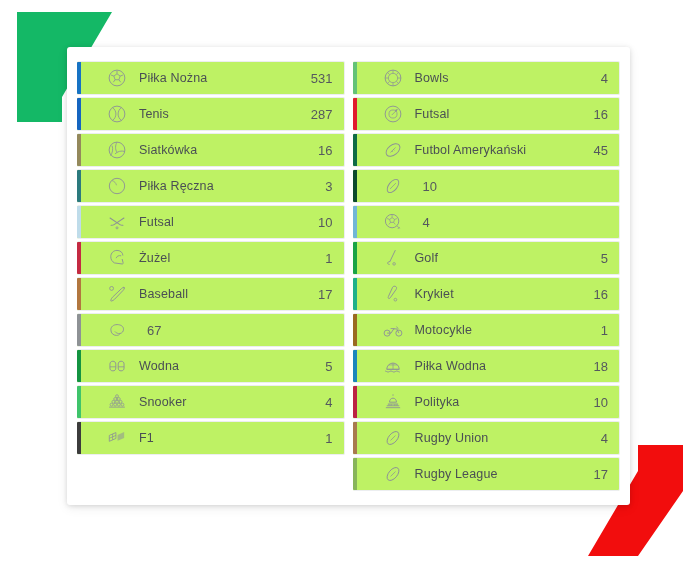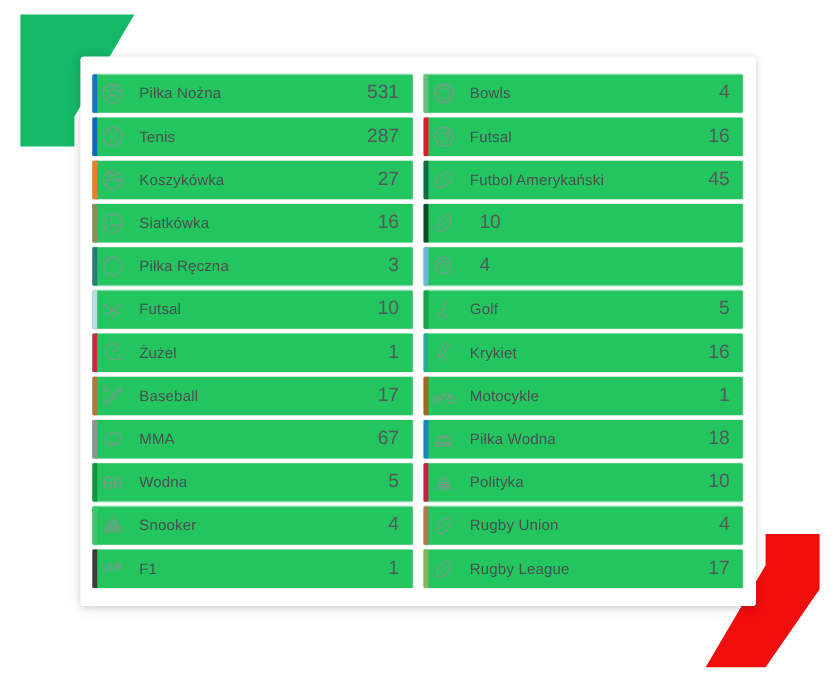--- a/index.html
+++ b/index.html
@@ -55,28 +55,28 @@
     display: flex;
     flex-direction: column;
     gap: 2px;
     min-width: 0;
   }
 
   
   .row {
     position: relative;
     height: 34px;
-    background: #22c55e;
+    background: #bef264;
     border: 1px solid #eceef0;
     border-left: none;
     border-radius: 2px;
     display: flex;
     align-items: center;
     box-sizing: border-box;
-    padding-left: 6px;
+    padding-left: 29px;
     padding-right: 11px;
   }
   .row .bar {
     position: absolute;
     left: 0;
     top: 0;
     bottom: 0;
     width: 4px;
     border-radius: 1px 0 0 1px;
   }
@@ -95,21 +95,21 @@
     flex: 1 1 auto;
     font-size: 12.5px;
     color: #4a4f54;
     letter-spacing: 0.15px;
     white-space: nowrap;
     overflow: hidden;
     text-overflow: ellipsis;
   }
   .row .count {
     flex: 0 0 auto;
-    font-size: 16px;
+    font-size: 13px;
     color: #55595e;
     text-align: right;
     padding-left: 8px;
   }
 </style>
 </head>
 <body>
 
 <div class="deco deco-green">
   <svg viewBox="0 0 130 135" width="130" height="135" aria-hidden="true">
@@ -147,33 +147,20 @@
             <g id="ic-tennis-ball-icon">
       <circle cx="12" cy="12" r="8.6" fill="none" stroke="currentColor" stroke-width="1"></circle>
       <path d="M7.2 4.9c2.3 1.9 3.6 4.3 3.6 7.1s-1.3 5.2-3.6 7.1M16.8 4.9c-2.3 1.9-3.6 4.3-3.6 7.1s1.3 5.2 3.6 7.1" fill="none" stroke="currentColor" stroke-width="0.9"></path>
     </g>
           </svg>
         </span>
         <span class="label">Tenis</span>
         <span class="count">287</span>
       </div>
       <div class="row">
-        <span class="bar" style="background: rgb(240, 125, 34);"></span>
-        <span class="icon">
-          <svg viewBox="0 0 24 24">
-            <g id="ic-basketball-icon">
-      <circle cx="12" cy="12" r="8.6" fill="none" stroke="currentColor" stroke-width="1"></circle>
-      <path d="M3.5 12h17M6 6a12 12 0 0 1 12 12M18 6a12 12 0 0 0-12 12" fill="none" stroke="currentColor" stroke-width="0.9"></path>
-    </g>
-          </svg>
-        </span>
-        <span class="label">Koszykówka</span>
-        <span class="count">27</span>
-      </div>
-      <div class="row">
         <span class="bar" style="background: rgb(148, 137, 92);"></span>
         <span class="icon">
           <svg viewBox="0 0 24 24">
             <g id="ic-volleyball-icon">
       <circle cx="12" cy="12" r="8.6" fill="none" stroke="currentColor" stroke-width="1"></circle>
       <path d="M12 3.4c-2 3.6-2.2 7.6 0 11.5M20.4 13.6c-3.8-1.1-7.6-.2-10.6 2.7M5 18.2C7.1 15 8 11.2 6.6 7.2" fill="none" stroke="currentColor" stroke-width="0.9"></path>
     </g>
           </svg>
         </span>
         <span class="label">Siatkówka</span>
@@ -235,21 +222,20 @@
       <div class="row">
         <span class="bar" style="background: rgb(142, 146, 149);"></span>
         <span class="icon">
           <svg viewBox="0 0 24 24">
             <g id="ic-mma-glove-icon">
       <path d="M5.3 11.7c0-3.3 2.9-5.6 6.8-5.6 4.2 0 7 2 7 5.1 0 2.4-1.4 4-3.7 4.6-.6 1.3-2 2.1-3.9 2.1-3.6 0-6.2-2.4-6.2-6.2z" fill="none" stroke="currentColor" stroke-width="1" stroke-linejoin="round"></path>
       <path d="M15.4 15.8c-2.5.3-4.6-.5-5.8-2.3" fill="none" stroke="currentColor" stroke-width="0.85"></path>
     </g>
           </svg>
         </span>
-        <span class="label">MMA</span>
         <span class="count">67</span>
       </div>
       <div class="row">
         <span class="bar" style="background: rgb(20, 148, 65);"></span>
         <span class="icon">
           <svg viewBox="0 0 24 24">
             <g id="ic-boxing-gloves-icon">
       <path d="M4.3 9.9c0-1.9 1.3-3.1 3.2-3.1s3.2 1.2 3.2 3.1v4.3c0 2-1.2 3.1-3.2 3.1s-3.2-1.1-3.2-3.1z" fill="none" stroke="currentColor" stroke-width="1" stroke-linejoin="round"></path>
       <path d="M4.3 12.9h6.4" fill="none" stroke="currentColor" stroke-width="0.85"></path>
       <path d="M13.3 9.9c0-1.9 1.3-3.1 3.2-3.1s3.2 1.2 3.2 3.1v4.3c0 2-1.2 3.1-3.2 3.1s-3.2-1.1-3.2-3.1z" fill="none" stroke="currentColor" stroke-width="1" stroke-linejoin="round"></path>

